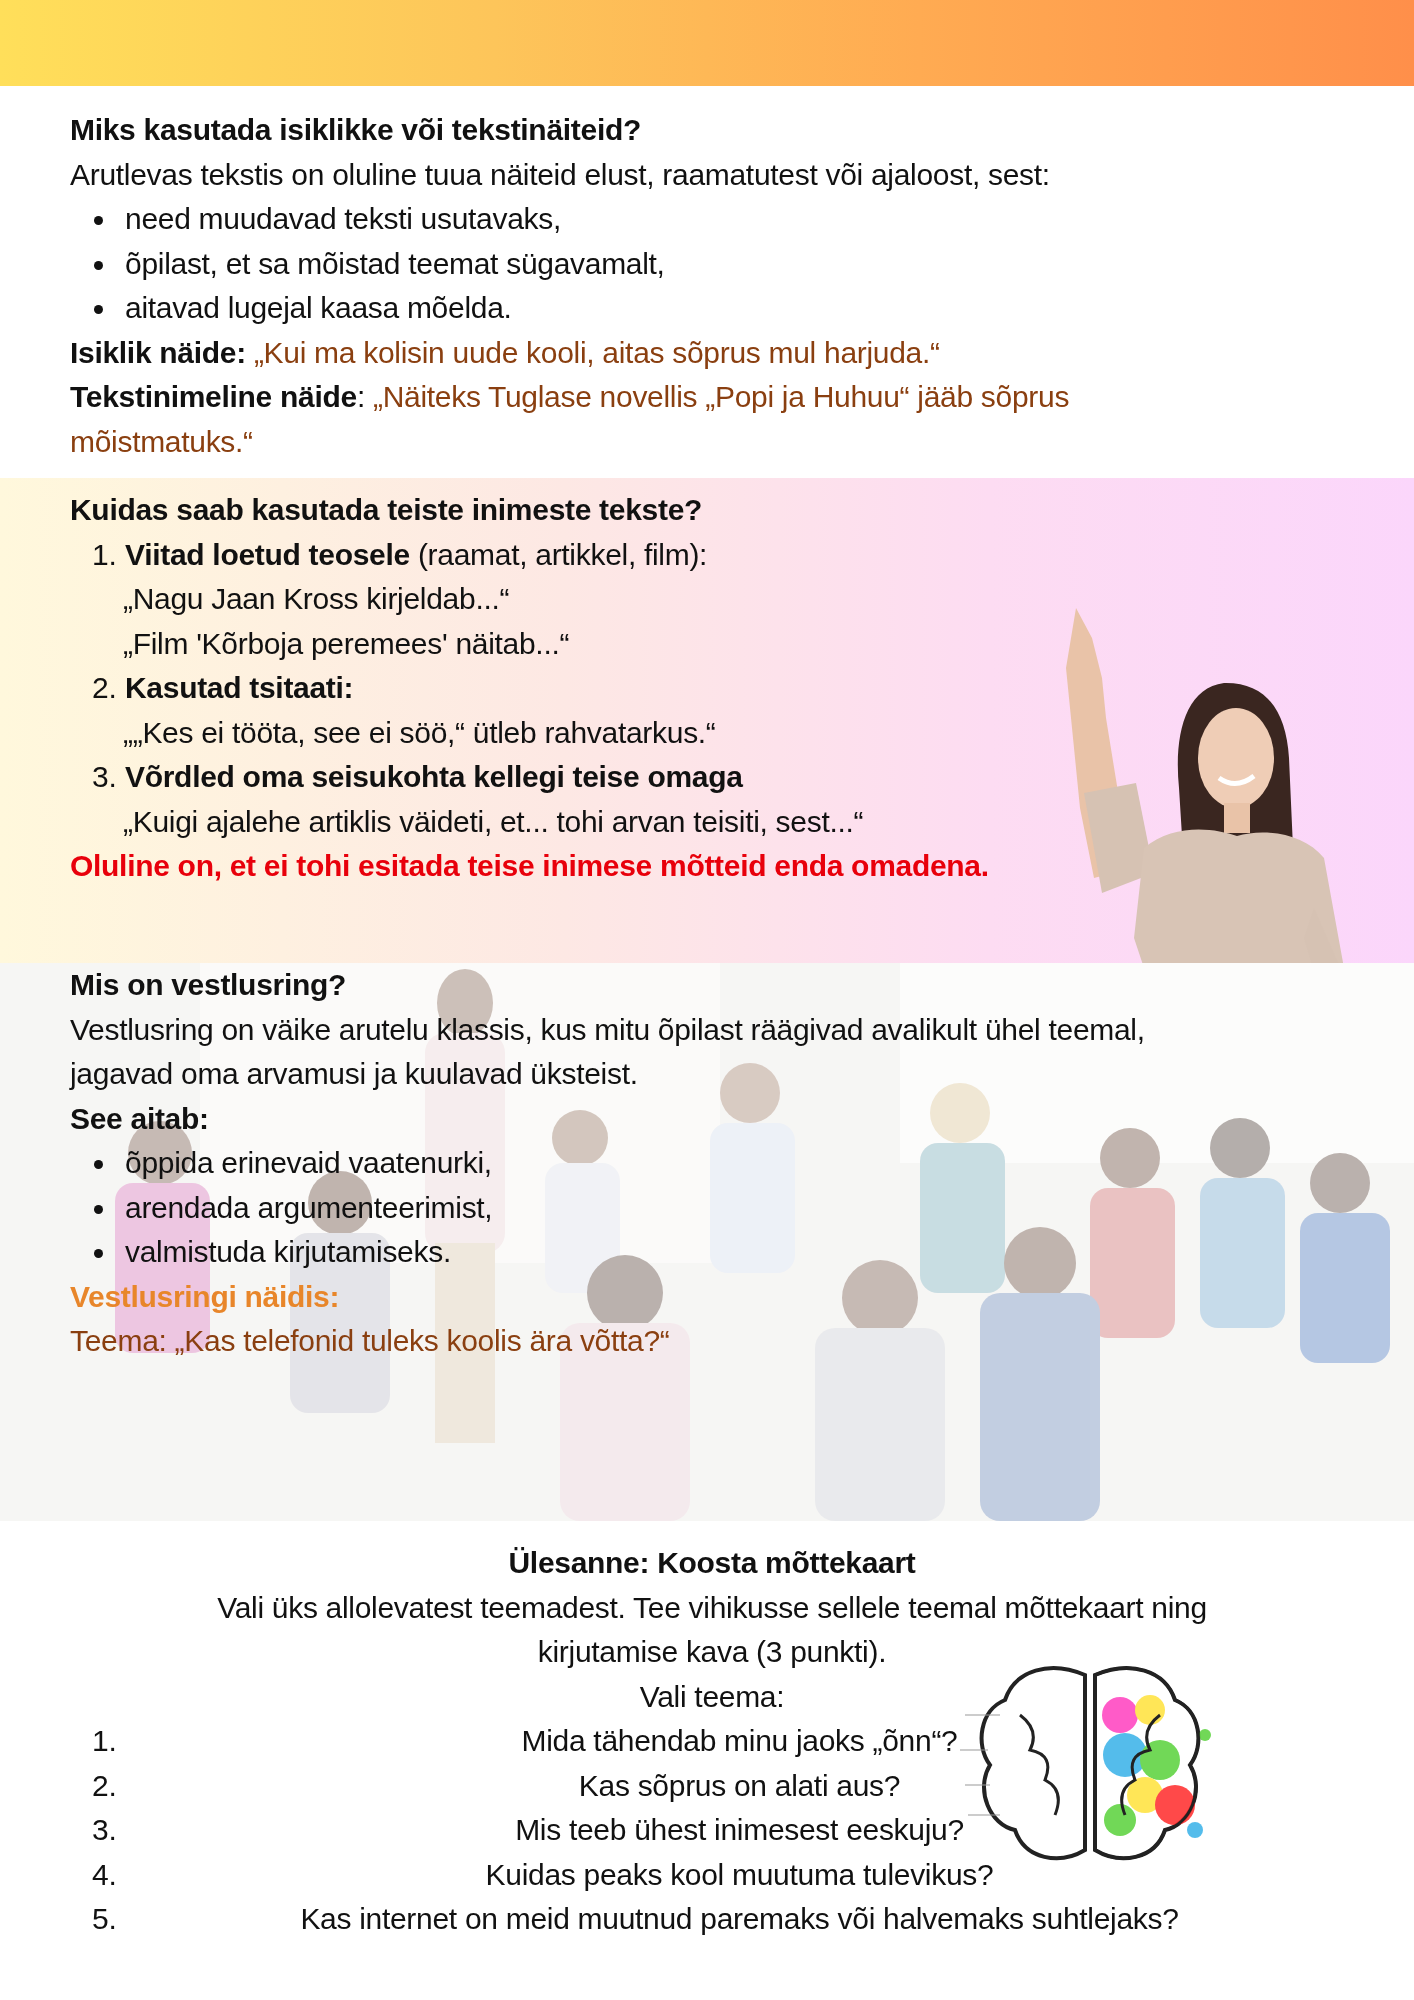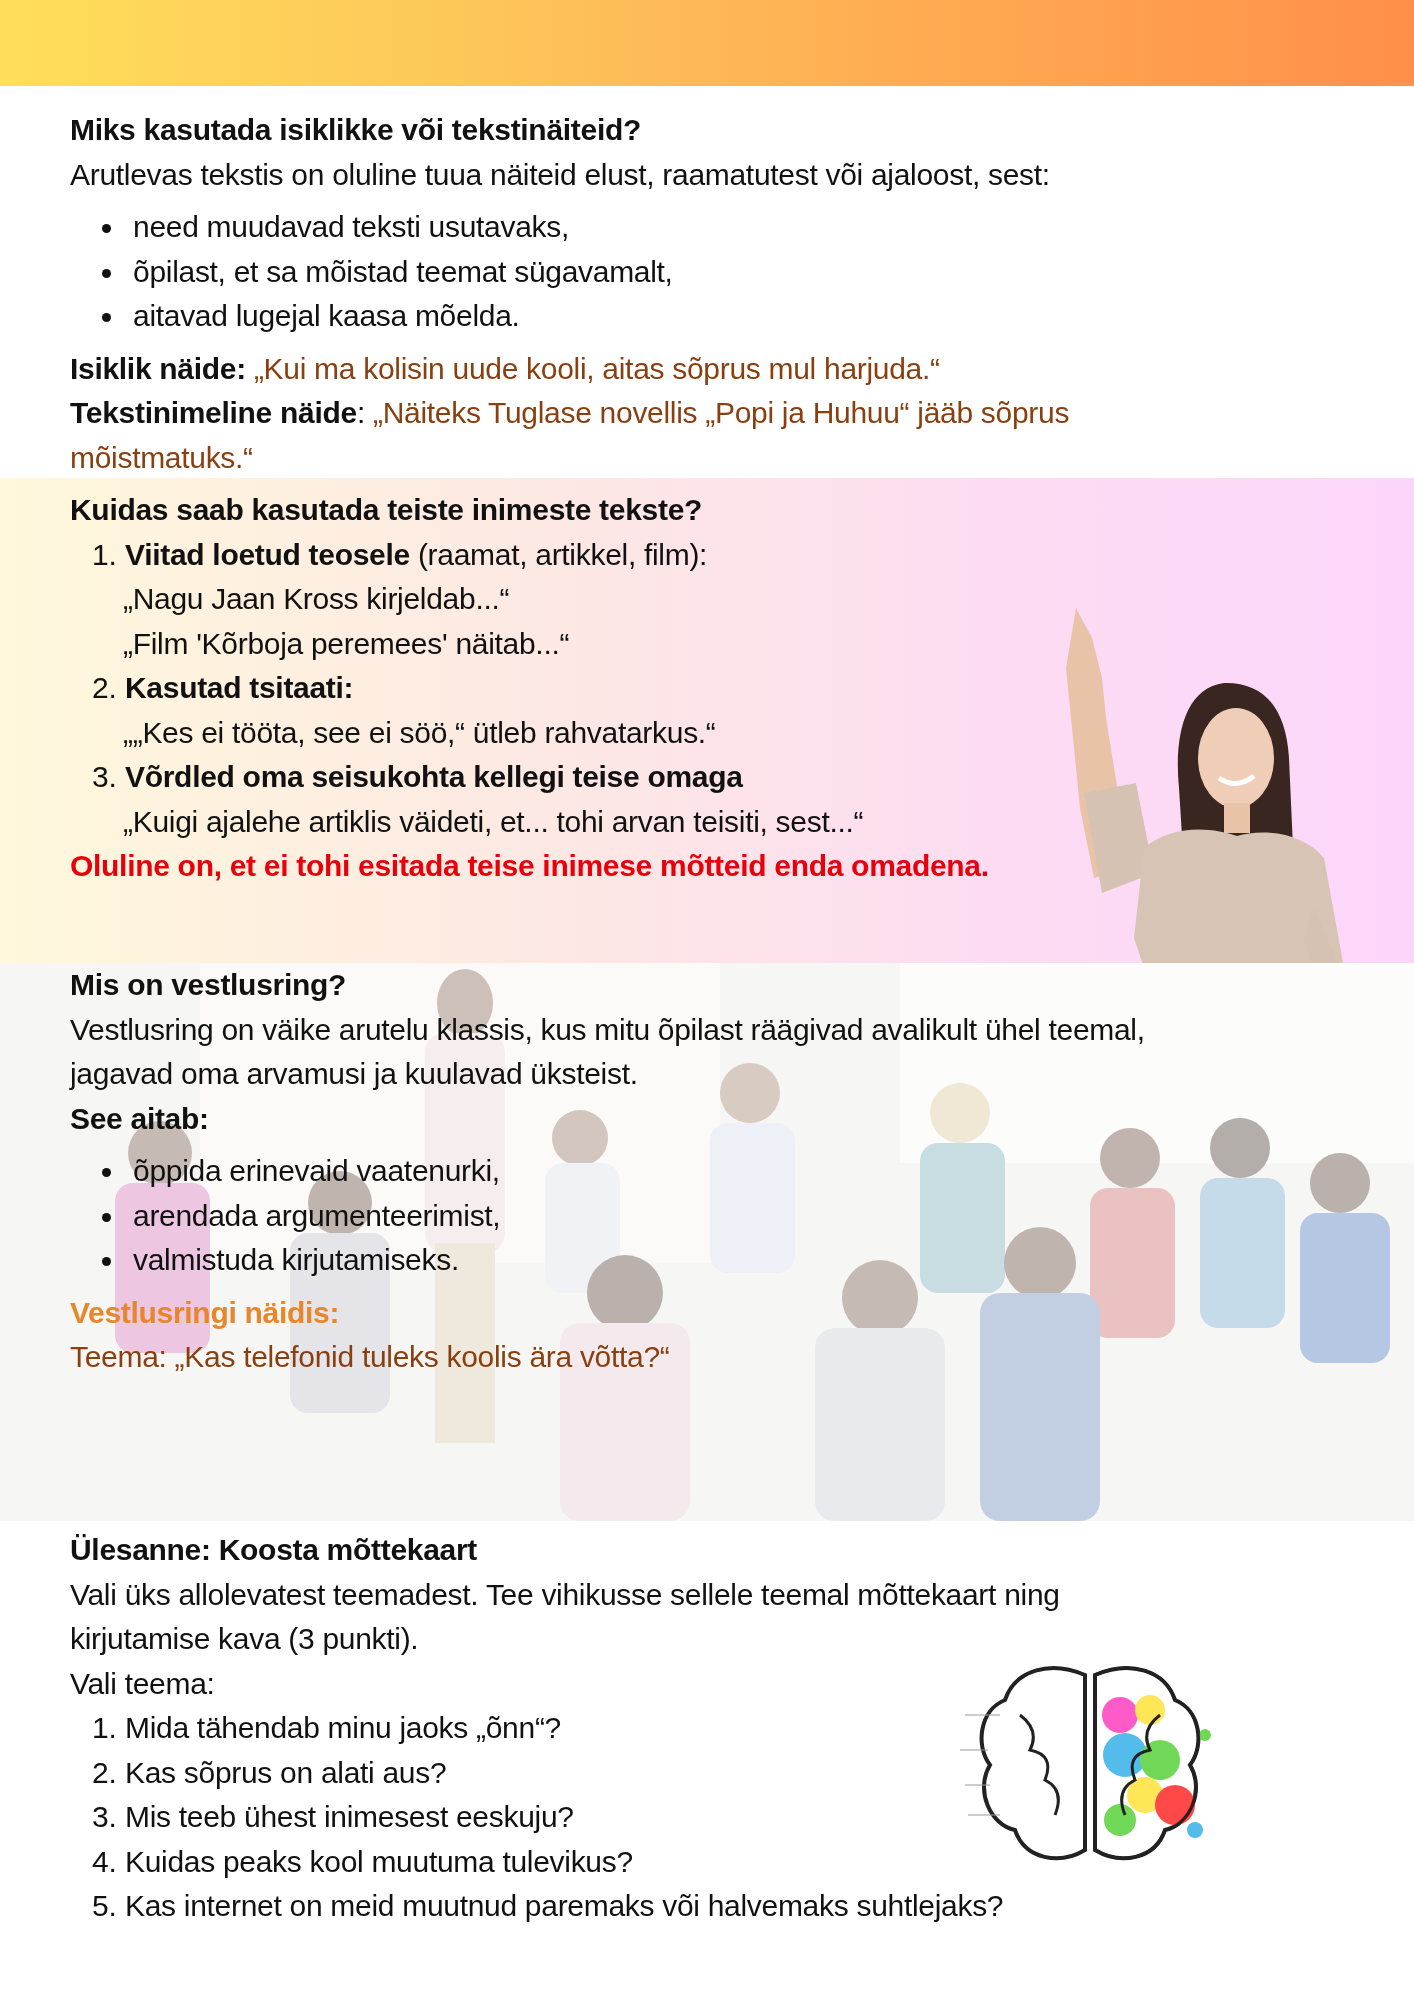--- a/index.html
+++ b/index.html
@@ -12,21 +12,21 @@
     position:absolute; left:0; top:0; width:1414px; height:86px;
     background:linear-gradient(90deg,#ffdf5a 0%,#fdc55a 35%,#ffab52 65%,#ff8f4a 100%);
   }
   .section { position:absolute; left:0; width:1414px; }
   .content { position:absolute; left:70px; right:60px; }
   .line { font-size:30px; line-height:44.5px; white-space:nowrap; letter-spacing:-0.3px; }
   .h { font-weight:bold; }
   .brown { color:#8a3f10; }
   .red { color:#e8000b; font-weight:bold; }
   .orange { color:#e8862a; font-weight:bold; }
-  ul.bullets { list-style:none; margin:8px; padding:0; }
+  ul.bullets { list-style:none; margin:0; padding:0; }
   ul.bullets li { position:relative; padding-left:55px; }
   ul.bullets li::before {
     content:""; position:absolute; left:24px; top:19px; width:9px; height:9px;
     border-radius:50%; background:currentColor;
   }
   .ol-item { position:relative; padding-left:55px; }
   .ol-num { position:absolute; left:22px; top:0; }
   .indent { padding-left:53px; }
 
   
@@ -184,21 +184,21 @@
       <path d="M200 60 Q180 75 190 95 Q165 100 175 125 Q155 135 165 160"></path>
       <path d="M135 20 C170 5 205 15 215 45 C240 55 245 90 230 110 C245 135 230 170 205 175 C195 205 160 210 135 195 Z"></path>
     </g>
     <g stroke="#999" stroke-width="1">
       <line x1="5" y1="60" x2="40" y2="60"></line>
         <line x1="0" y1="95" x2="28" y2="95"></line>
         <line x1="5" y1="130" x2="30" y2="130"></line>
         <line x1="8" y1="160" x2="40" y2="160"></line>
     </g>
   </svg>
-  <div class="content" style="top:7px;">
+  <div class="content" style="top:20px;text-align:center;">
     <div class="line h">Ülesanne: Koosta mõttekaart</div>
     <div class="line">Vali üks allolevatest teemadest. Tee vihikusse sellele teemal mõttekaart ning</div>
     <div class="line">kirjutamise kava (3 punkti).</div>
     <div class="line">Vali teema:</div>
     <div class="line ol-item"><span class="ol-num">1.</span><span>Mida tähendab minu jaoks „õnn“?</span></div>
     <div class="line ol-item"><span class="ol-num">2.</span><span>Kas sõprus on alati aus?</span></div>
     <div class="line ol-item"><span class="ol-num">3.</span><span>Mis teeb ühest inimesest eeskuju?</span></div>
     <div class="line ol-item"><span class="ol-num">4.</span><span>Kuidas peaks kool muutuma tulevikus?</span></div>
     <div class="line ol-item"><span class="ol-num">5.</span><span>Kas internet on meid muutnud paremaks või halvemaks suhtlejaks?</span></div>
   </div>

